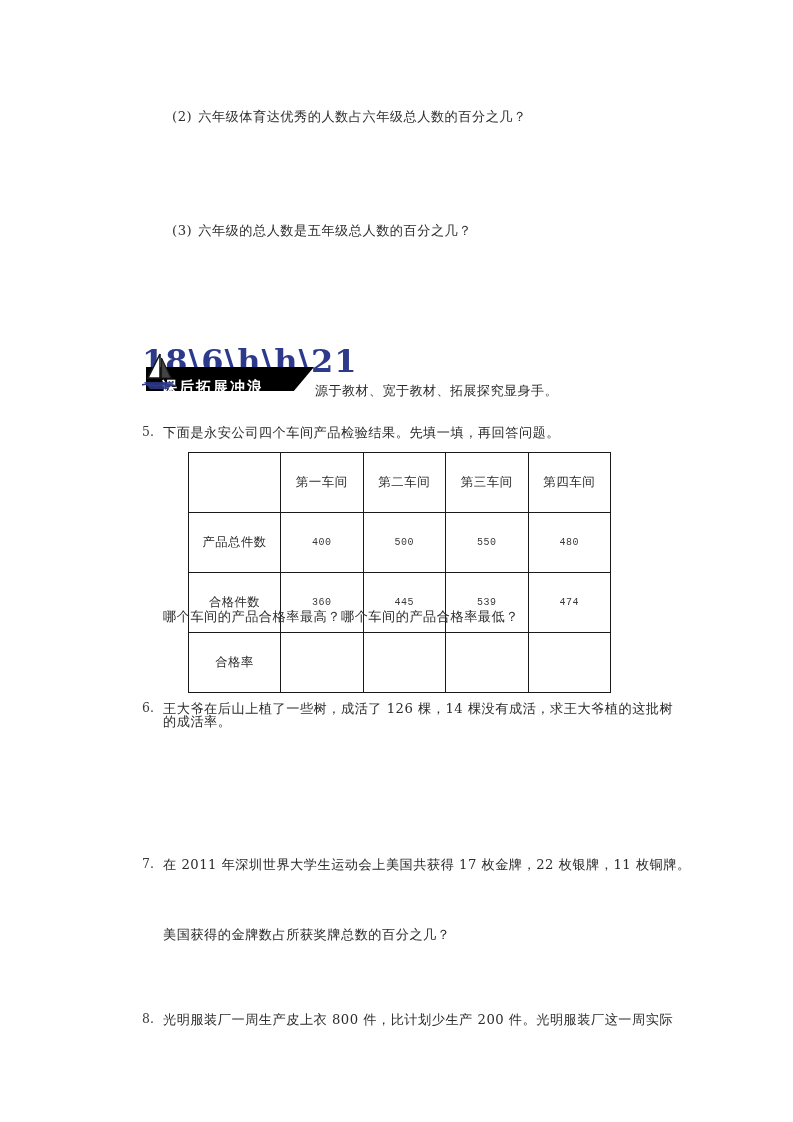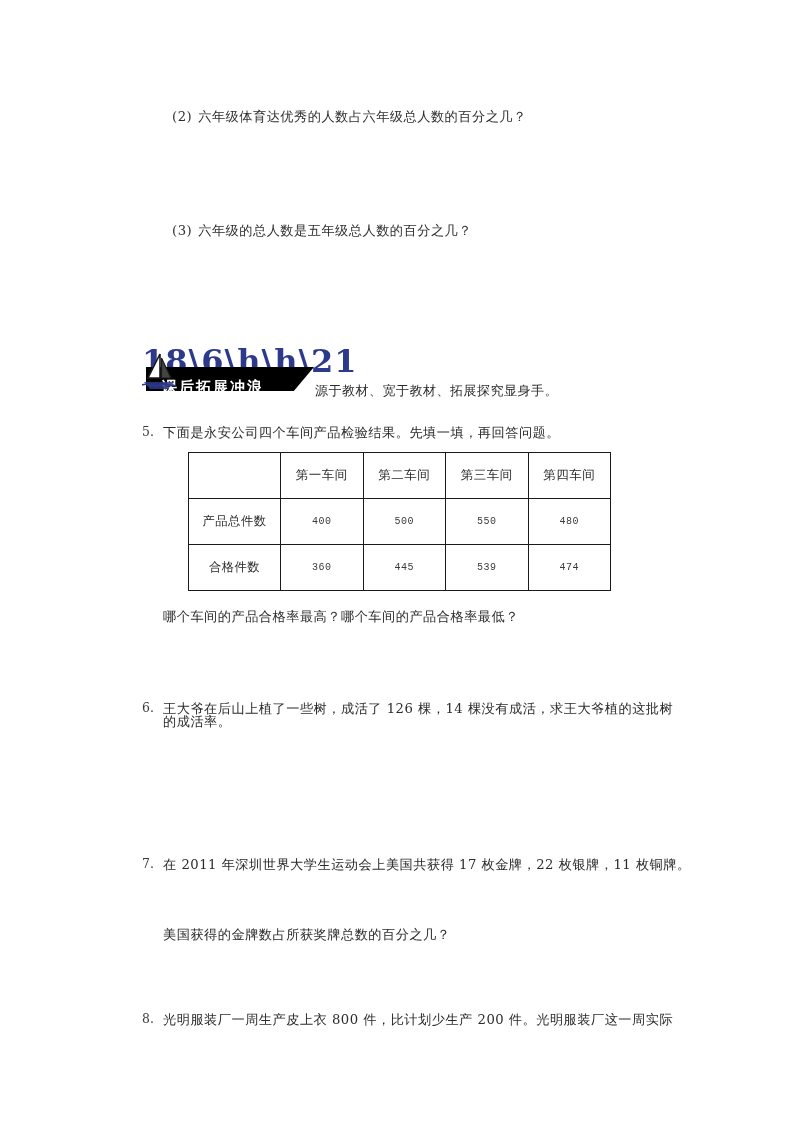--- a/index.html
+++ b/index.html
@@ -124,21 +124,21 @@
     width: 422px;
   }
   .tbl td {
     border: 1px solid #1a1a1a;
     height: 37px;
     text-align: center;
     vertical-align: middle;
     font-size: 12.5px;
     letter-spacing: 0.5px;
     color: #2b2b2b;
-    padding: 4px;
+    padding: 11px;
   }
   .tbl td.rowhead {
     font-size: 12.3px;
     letter-spacing: 0.5px;
   }
   .tbl td.num {
     font-family: Liberation Mono, monospace;
     font-size: 10px;
     color: #3a3a3a;
   }
@@ -199,20 +199,27 @@
         <td class="num">550</td>
         <td class="num">480</td>
       </tr>
       <tr>
         <td class="rowhead">合格件数</td>
         <td class="num">360</td>
         <td class="num">445</td>
         <td class="num">539</td>
         <td class="num">474</td>
       </tr>
+      <tr>
+        <td class="rowhead">合格率</td>
+        <td class="num blankcell"></td>
+        <td class="num blankcell"></td>
+        <td class="num blankcell"></td>
+        <td class="num blankcell"></td>
+      </tr>
     </tbody>
   </table>
 
   <div class="qbody" style="left:163px; top:607px;">哪个车间的产品合格率最高？哪个车间的产品合格率最低？</div>
 
   <div class="qnum" style="left:142px; top:700px;">6.</div>
   <div class="qbody" style="left:163px; top:699px;">王大爷在后山上植了一些树，成活了 126 棵，14 棵没有成活，求王大爷植的这批树</div>
   <div class="qbody" style="left:163px; top:712px;">的成活率。</div>
 
   <div class="qnum" style="left:142px; top:856px;">7.</div>

